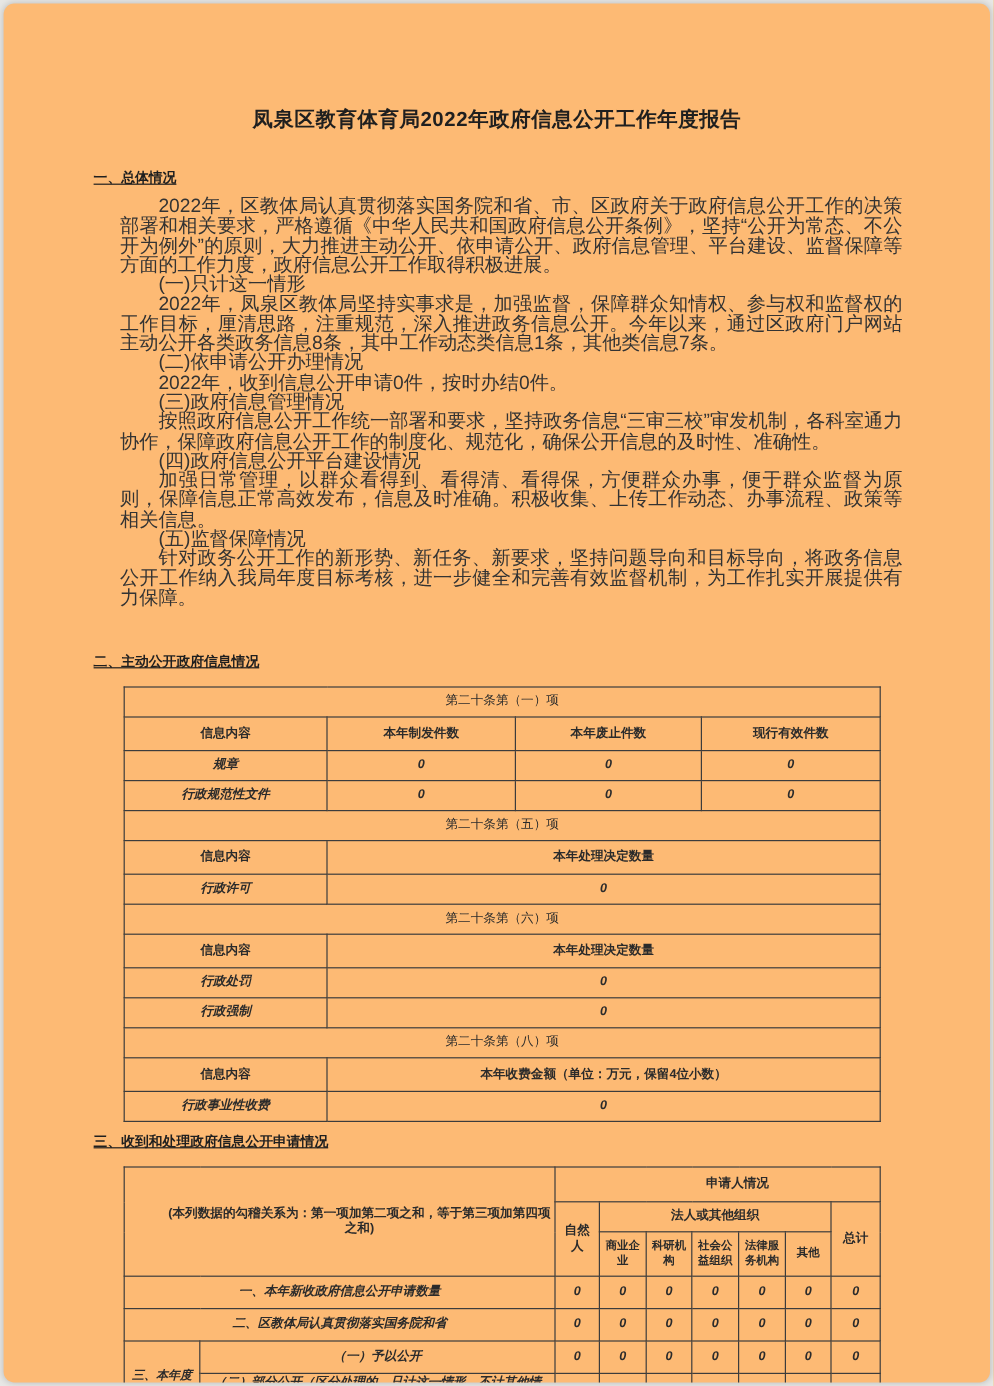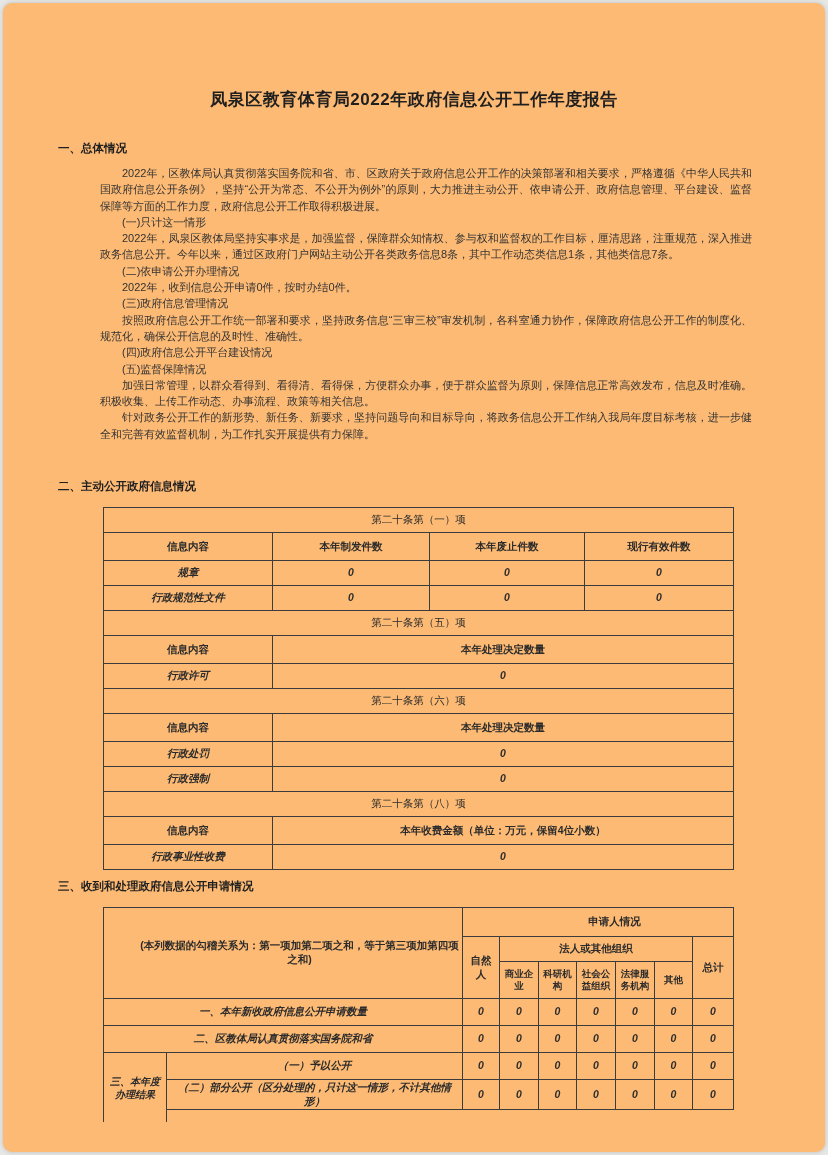--- a/index.html
+++ b/index.html
@@ -18,28 +18,28 @@
     overflow:hidden;
     color:#2e2e2e;
   }
   .doc-title{
     margin:85px 40px 0 40px;
     text-align:center;
     font-size:17px;font-weight:700;color:#1f1f1f;
     letter-spacing:.5px;
   }
   .sec-heading{
-    margin:30px 0 0 55px;
-    font-size:11.5px;font-weight:700;color:#1f1f1f;
+    margin:30px 0 0 75px;
+    font-size:11.5px;font-weight:700;color:#1f1f1f;text-decoration:underline;
   }
   .sec-heading.h2{margin-top:37px;}
   .sec-heading.h3{margin-top:9px;}
   .overview{
     margin:9px 73px 0 97px;
-    font-size:11px;line-height:16.3px;
+    font-size:16px;line-height:16.3px;
     text-align:justify;color:#333;
   }
   .overview p{margin:0;text-indent:2em;}
   table{
     border-collapse:collapse;table-layout:fixed;
     margin:13px 0 0 100px;width:630px;
     color:#2b2b2b;
   }
   td{
     border:1px solid #3c3c3c;
@@ -69,22 +69,22 @@
 
   <div class="overview">
     <p>2022年，区教体局认真贯彻落实国务院和省、市、区政府关于政府信息公开工作的决策部署和相关要求，严格遵循《中华人民共和国政府信息公开条例》，坚持“公开为常态、不公开为例外”的原则，大力推进主动公开、依申请公开、政府信息管理、平台建设、监督保障等方面的工作力度，政府信息公开工作取得积极进展。</p>
     <p>(一)只计这一情形</p>
     <p>2022年，凤泉区教体局坚持实事求是，加强监督，保障群众知情权、参与权和监督权的工作目标，厘清思路，注重规范，深入推进政务信息公开。今年以来，通过区政府门户网站主动公开各类政务信息8条，其中工作动态类信息1条，其他类信息7条。</p>
     <p>(二)依申请公开办理情况</p>
     <p>2022年，收到信息公开申请0件，按时办结0件。</p>
     <p>(三)政府信息管理情况</p>
     <p>按照政府信息公开工作统一部署和要求，坚持政务信息“三审三校”审发机制，各科室通力协作，保障政府信息公开工作的制度化、规范化，确保公开信息的及时性、准确性。</p>
     <p>(四)政府信息公开平台建设情况</p>
+    <p>加强日常管理，以群众看得到、看得清、看得保，方便群众办事，便于群众监督为原则，保障信息正常高效发布，信息及时准确。积极收集、上传工作动态、办事流程、政策等相关信息。</p>
     <p>(五)监督保障情况</p>
-    <p>加强日常管理，以群众看得到、看得清、看得保，方便群众办事，便于群众监督为原则，保障信息正常高效发布，信息及时准确。积极收集、上传工作动态、办事流程、政策等相关信息。</p>
     <p>针对政务公开工作的新形势、新任务、新要求，坚持问题导向和目标导向，将政务信息公开工作纳入我局年度目标考核，进一步健全和完善有效监督机制，为工作扎实开展提供有力保障。</p>
   </div>
 
   <div class="sec-heading h2">二、主动公开政府信息情况</div>
 
   <table class="t1">
     <colgroup>
         <col style="width:169px">
         <col style="width:157px">
         <col style="width:155px">

